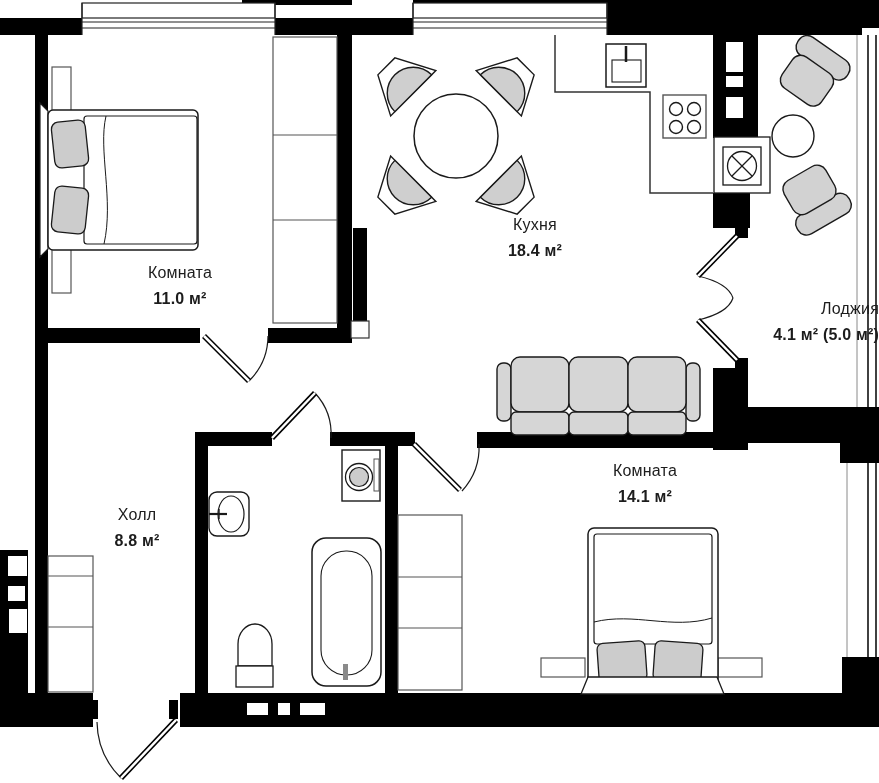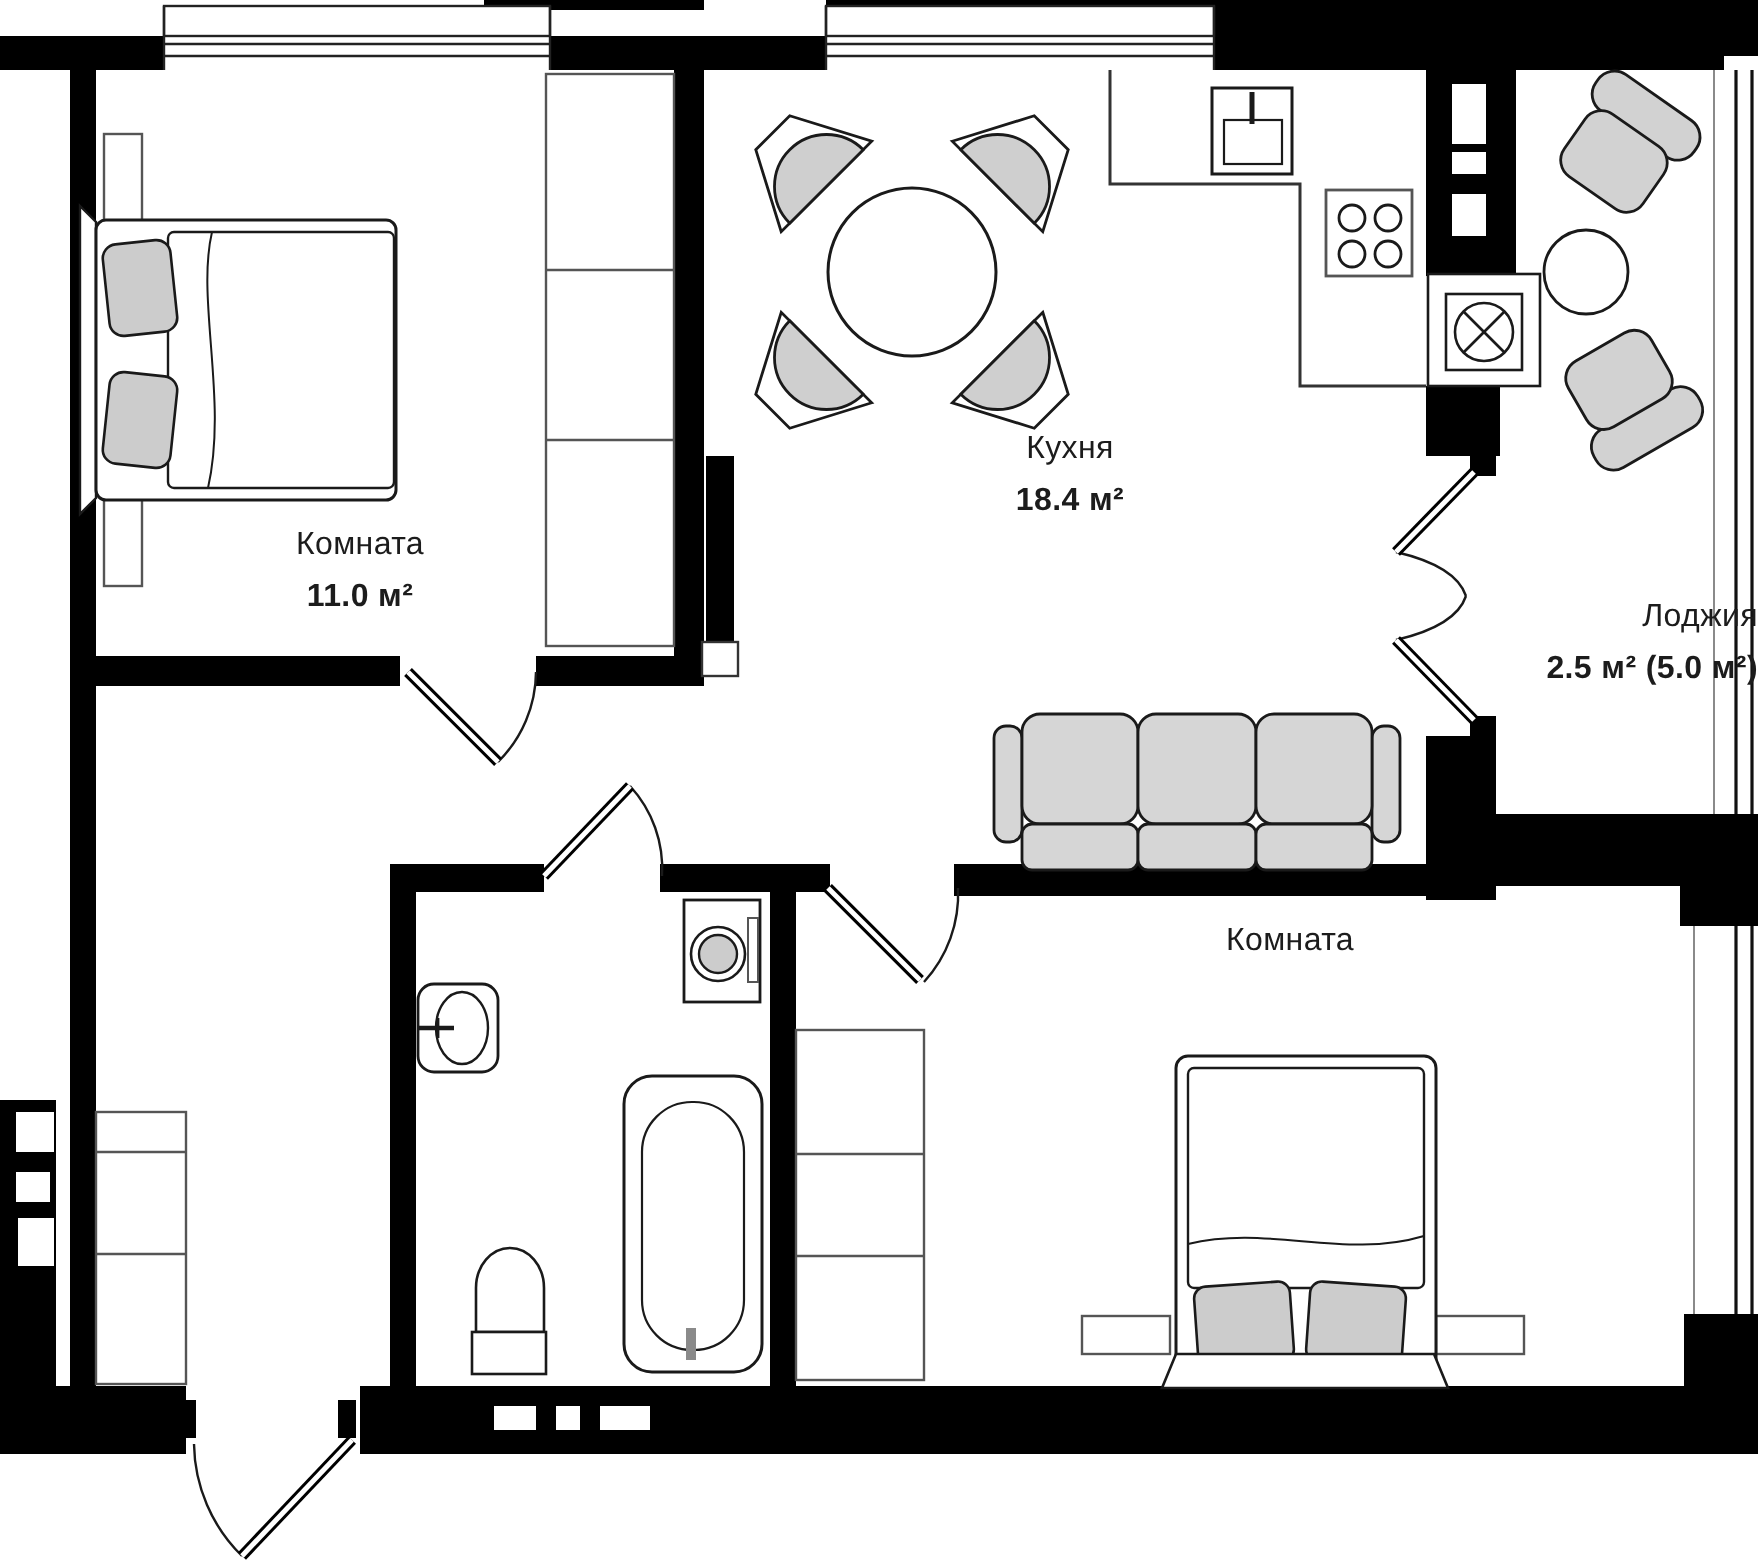--- a/index.html
+++ b/index.html
@@ -254,20 +254,25 @@
   <div class="room-label" style="left:85px;top:260px;width:190px;">
     <div class="name">Комната</div>
     <div class="area">11.0 м²</div>
   </div>
   <div class="room-label" style="left:440px;top:212px;width:190px;">
     <div class="name">Кухня</div>
     <div class="area">18.4 м²</div>
   </div>
   <div class="room-label" style="left:742px;top:296px;width:137px;font-size:16px;text-align:right;">
     <div class="name">Лоджия</div>
-    <div class="area">2.5 м² (5.0 м²)</div>
+    <div class="area">4.1 м² (5.0 м²)</div>
+  </div>
+  <div class="room-label" style="left:62px;top:502px;width:150px;">
+    <div class="name">Холл</div>
+    <div class="area">8.8 м²</div>
   </div>
   <div class="room-label" style="left:200px;top:548px;width:125px;">
   </div>
   <div class="room-label" style="left:550px;top:458px;width:190px;">
     <div class="name">Комната</div>
+    <div class="area">14.1 м²</div>
   </div>
 </div>
 
 </body></html>

